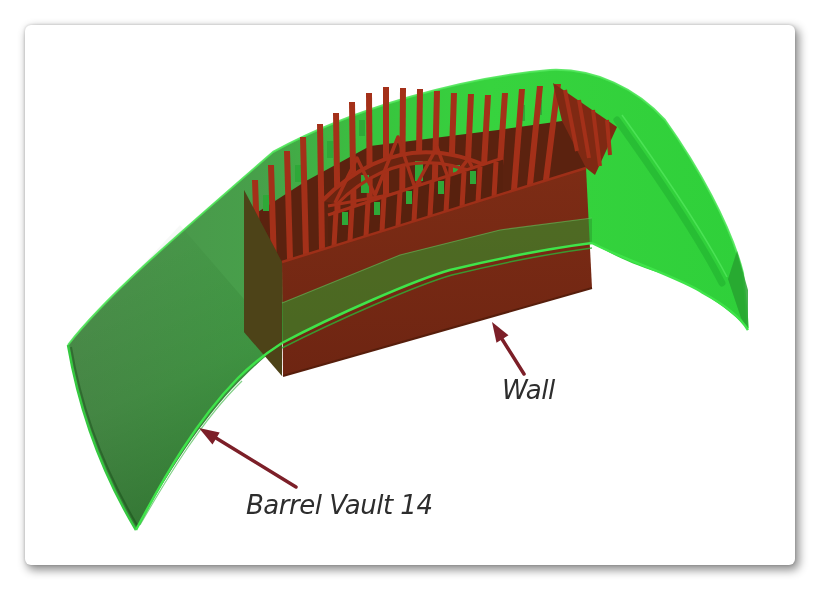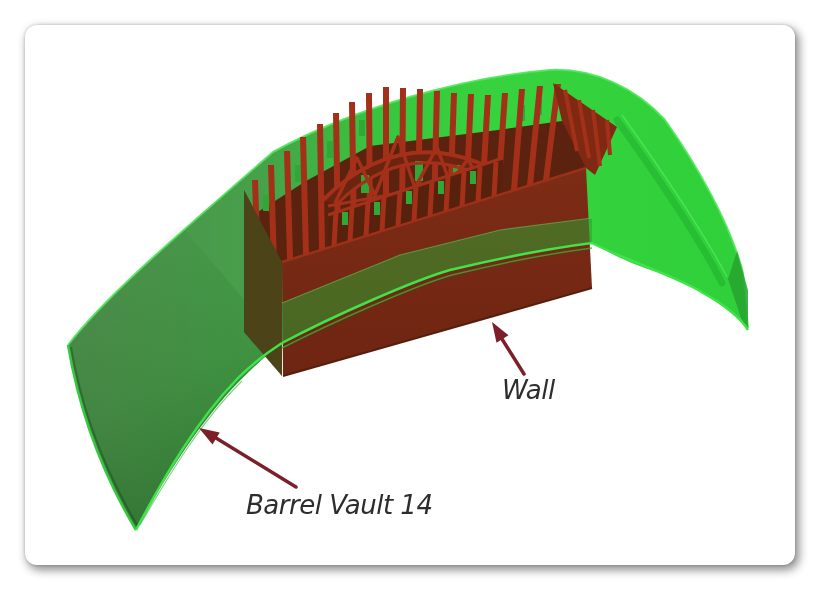--- a/index.html
+++ b/index.html
@@ -16,21 +16,21 @@
     width: 821px;
     height: 591px;
   }
   .frame {
     position: absolute;
     left: 25px;
     top: 25px;
     width: 770px;
     height: 540px;
     background: #ffffff;
-    border-radius: 12px;
+    border-radius: 6px;
     box-shadow: 3px 4px 10px 1px rgba(0,0,0,0.45), 0 0 3px rgba(0,0,0,0.18);
   }
   svg { display: block; }
   .anno-label {
     font-family: "DejaVu Sans", "Liberation Sans", sans-serif;
     font-style: italic;
     font-size: 26px;
     fill: #2d2d2d;
     letter-spacing: -0.5px;
   }

